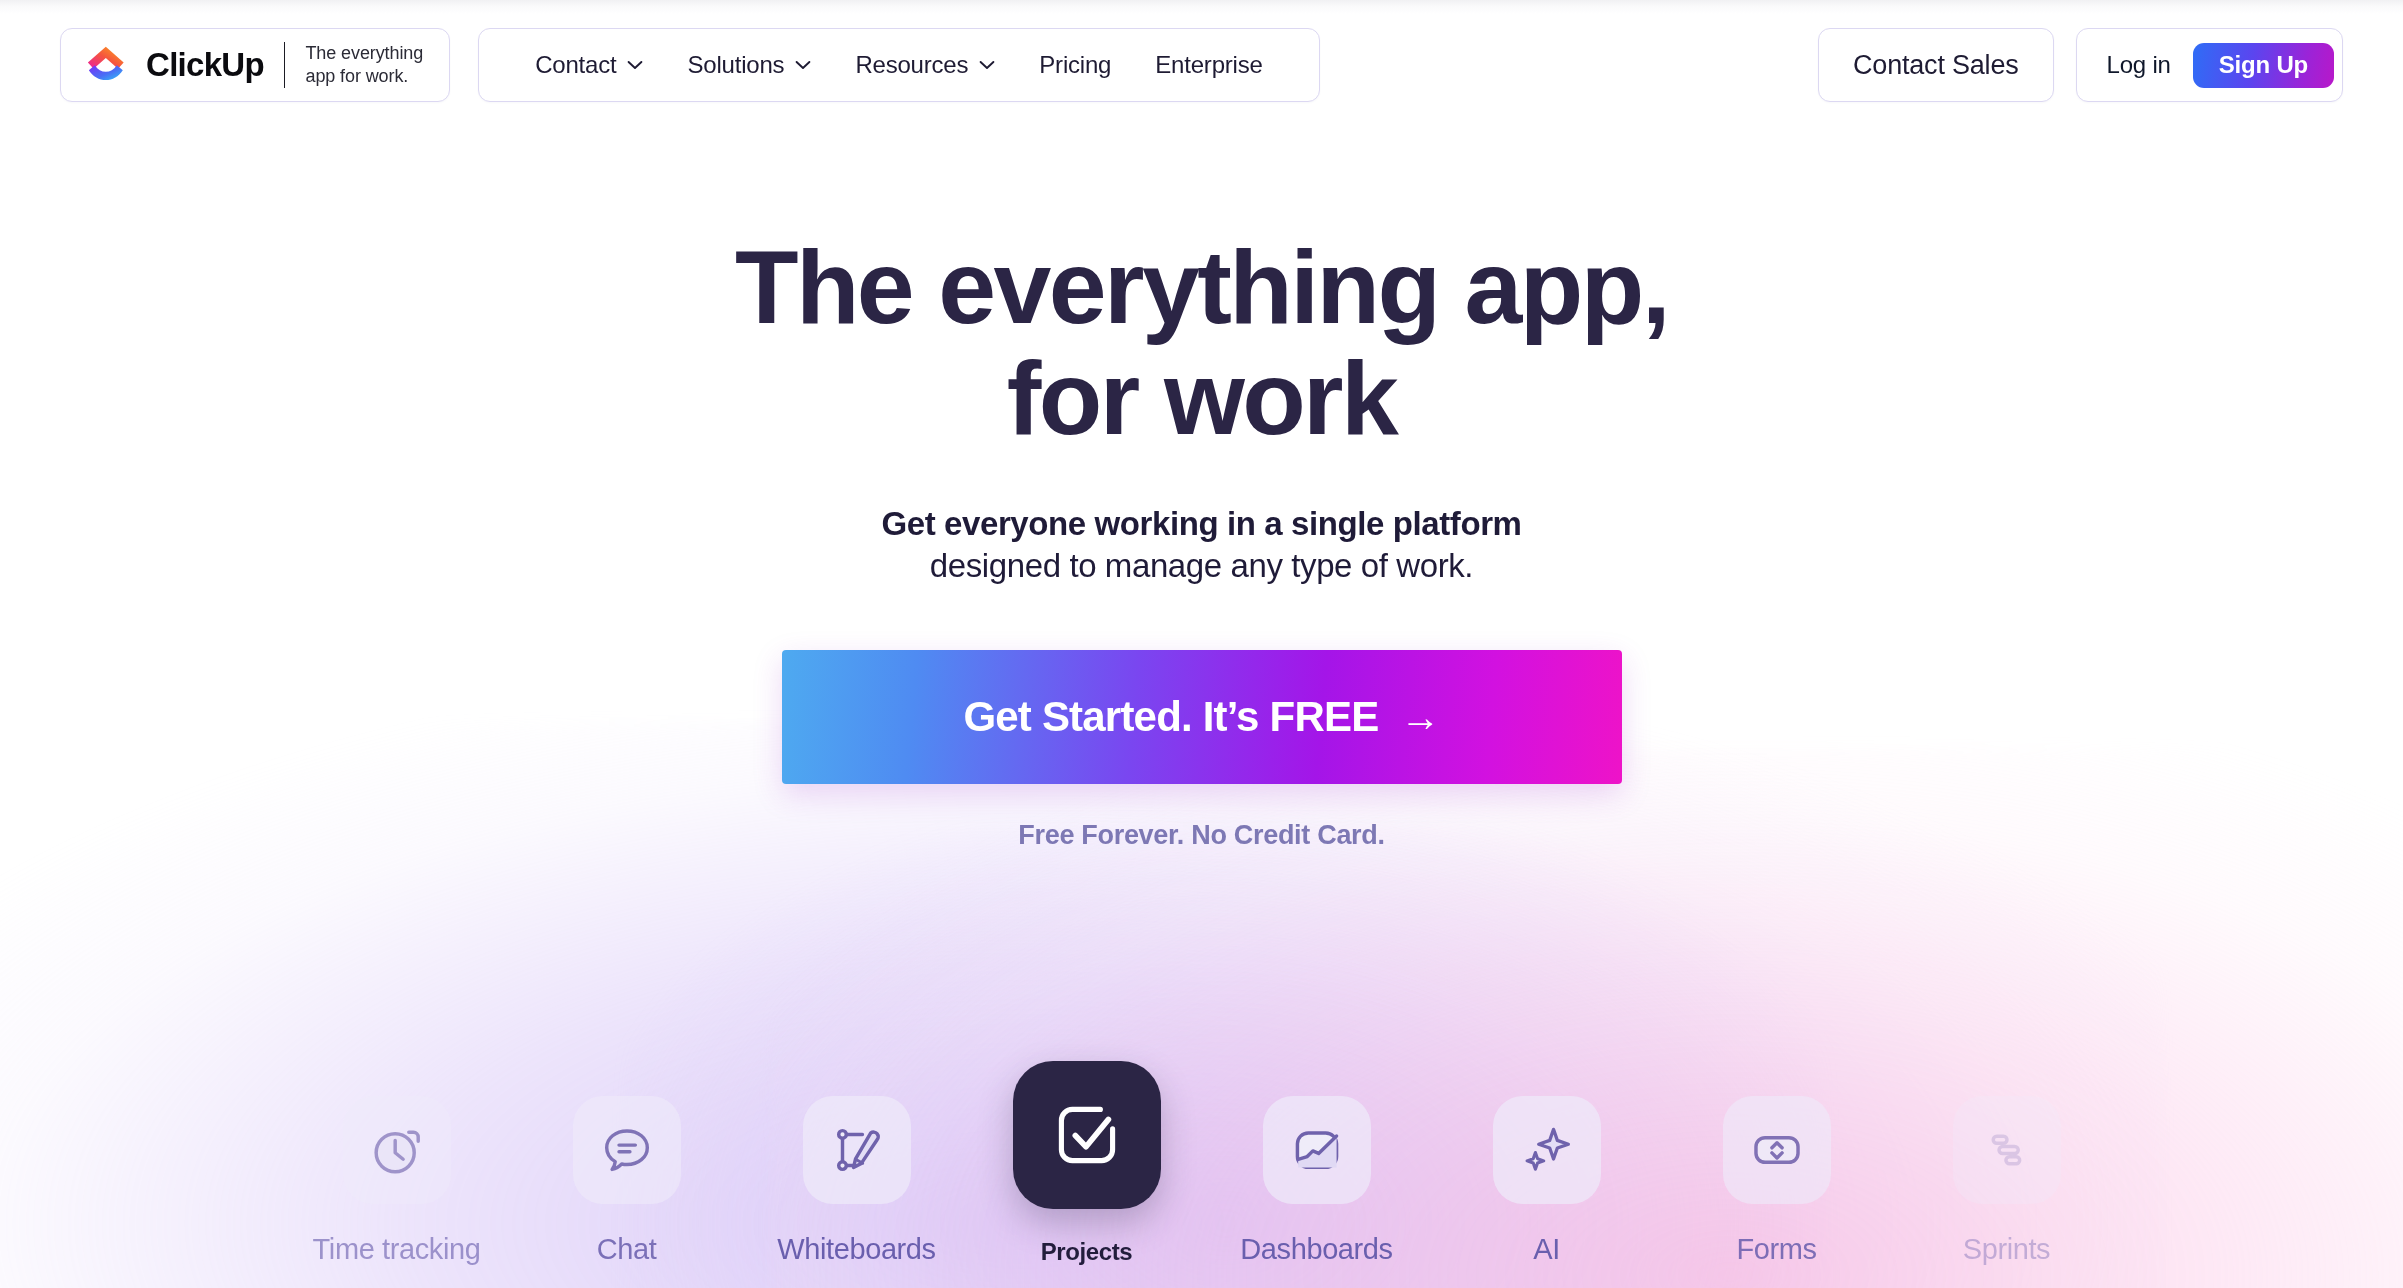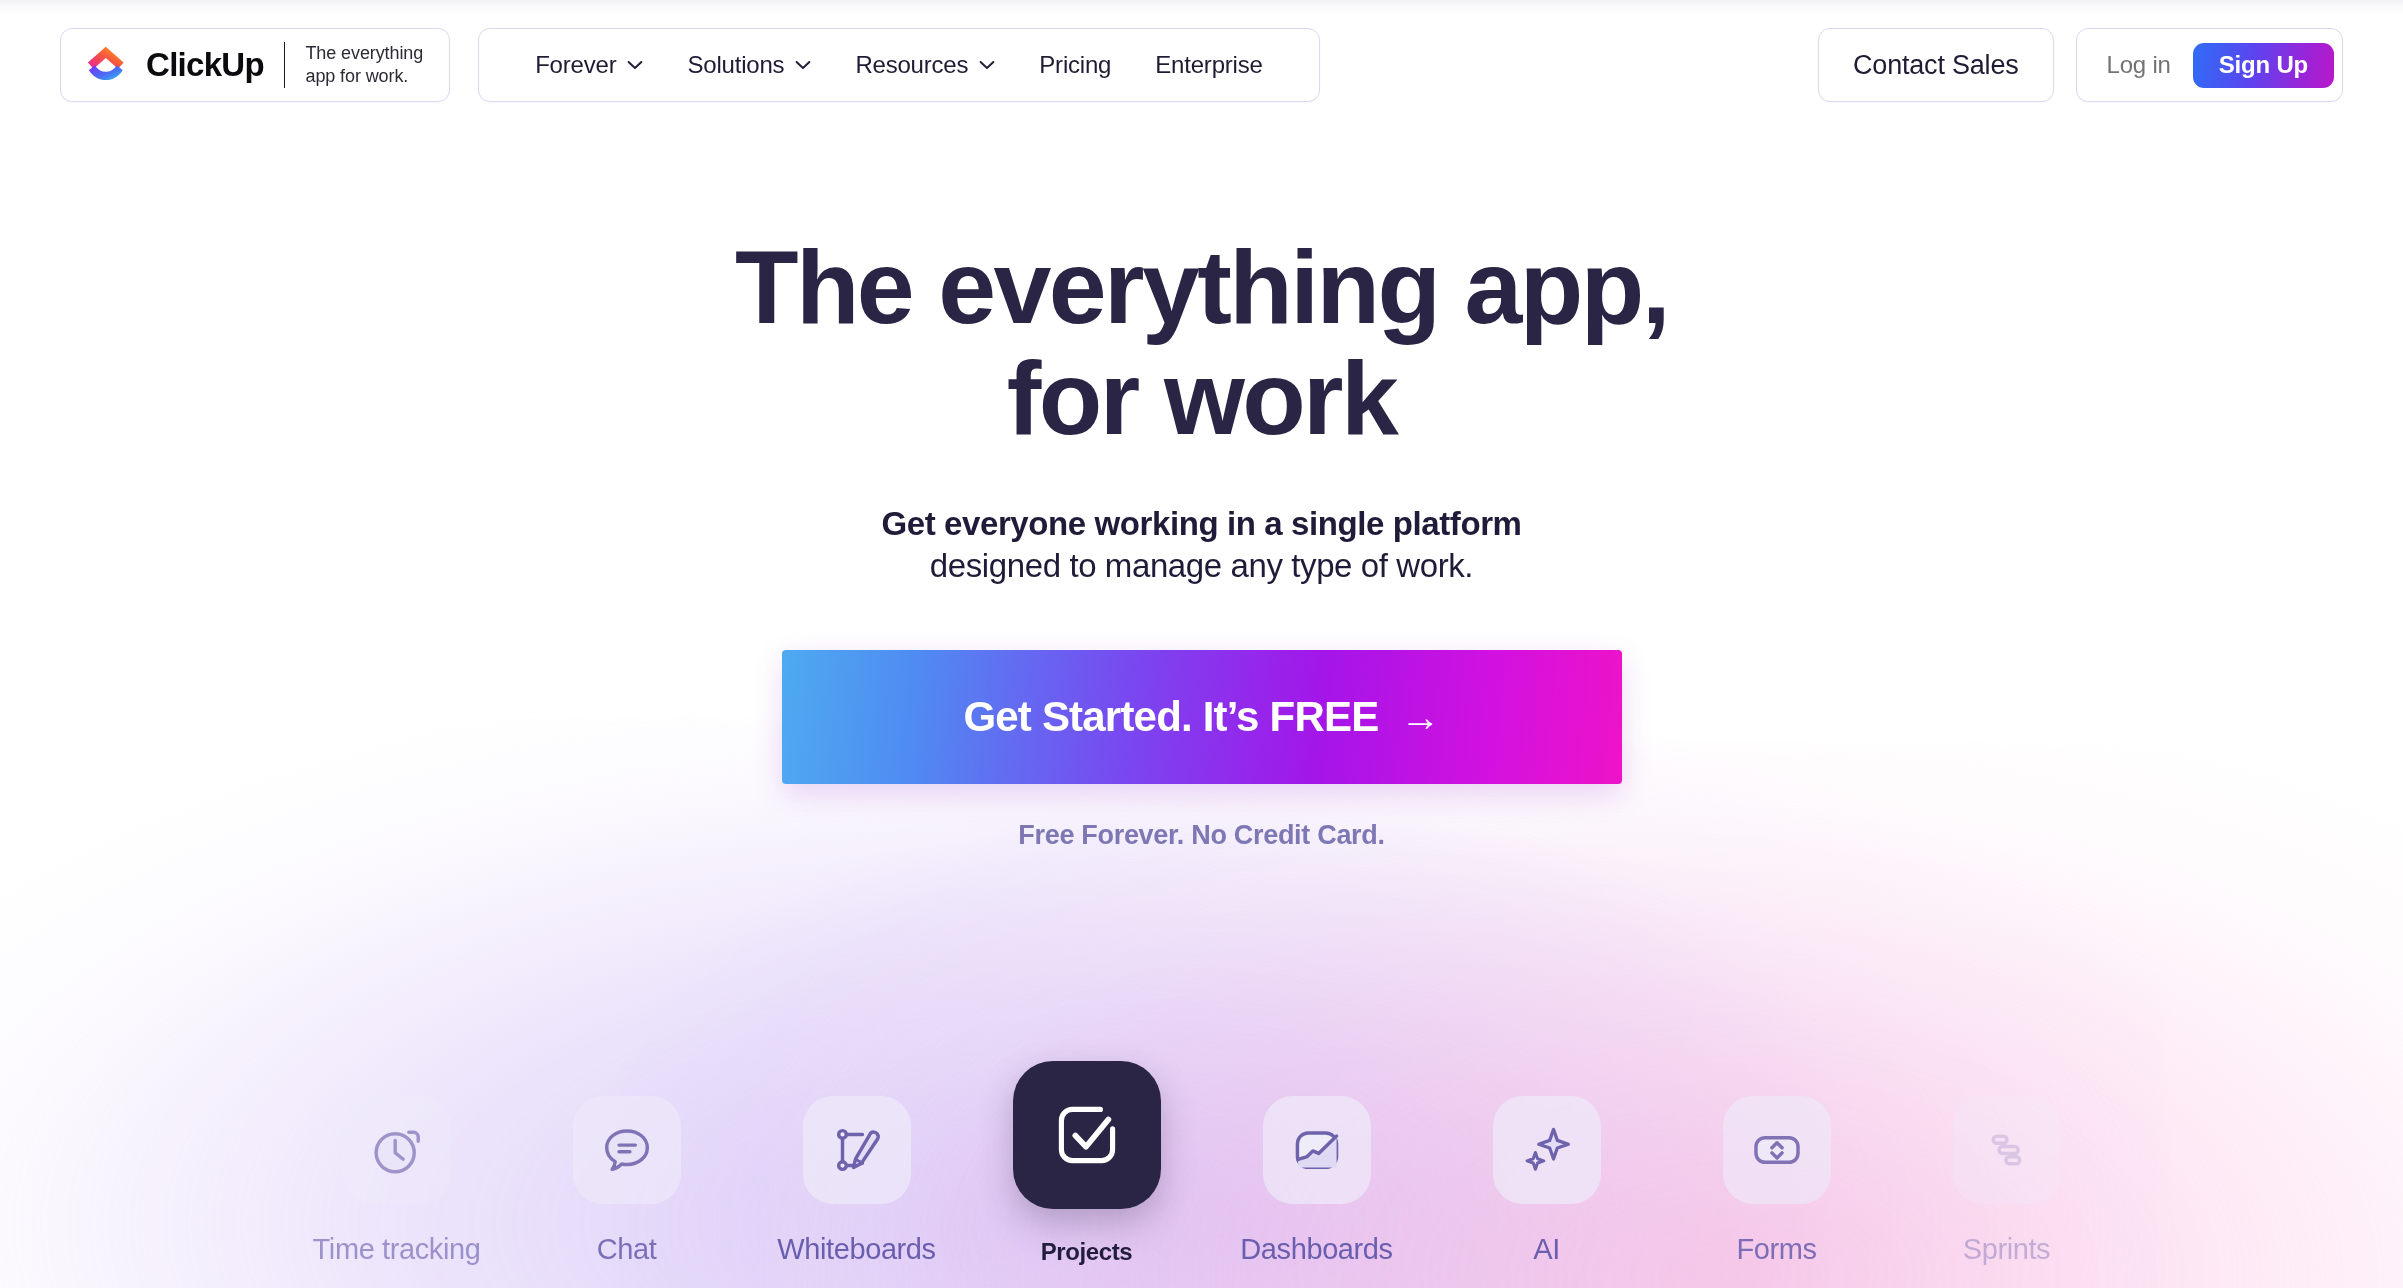--- a/index.html
+++ b/index.html
@@ -148,21 +148,21 @@
     white-space: nowrap;
     letter-spacing: -0.2px;
   }
   .auth-pill {
     margin-left: 22px;
     padding: 0 8px 0 30px;
     gap: 22px;
   }
   .login-link {
     font-size: 24px;
-    color: #737373;
+    color: #0f172a;
     cursor: pointer;
     white-space: nowrap;
     letter-spacing: -0.2px;
   }
   .signup-btn {
     background: linear-gradient(100deg, #2f6df6 0%, #5b45ef 42%, #9a24d8 78%, #b818c9 100%);
     color: #ffffff;
     font-size: 24px;
     font-weight: 700;
     border: none;
@@ -340,21 +340,21 @@
       </svg>
       <span class="logo-word">ClickUp</span>
     </div>
     <div class="logo-divider"></div>
     <div class="logo-tagline">The everything
 app for work.</div>
   </div>
 
   <nav class="pill nav-pill">
     <div class="nav-item">
-      <span>Forever</span>
+      <span>Contact</span>
       <svg class="chev" viewBox="0 0 16 10">
         <path d="M1.6 2 L8 8 L14.4 2" fill="none" stroke="#1e1b33" stroke-width="1.9" stroke-linecap="round" stroke-linejoin="round"></path>
       </svg>
     </div>
     <div class="nav-item">
       <span>Solutions</span>
       <svg class="chev" viewBox="0 0 16 10">
         <path d="M1.6 2 L8 8 L14.4 2" fill="none" stroke="#1e1b33" stroke-width="1.9" stroke-linecap="round" stroke-linejoin="round"></path>
       </svg>
     </div>

